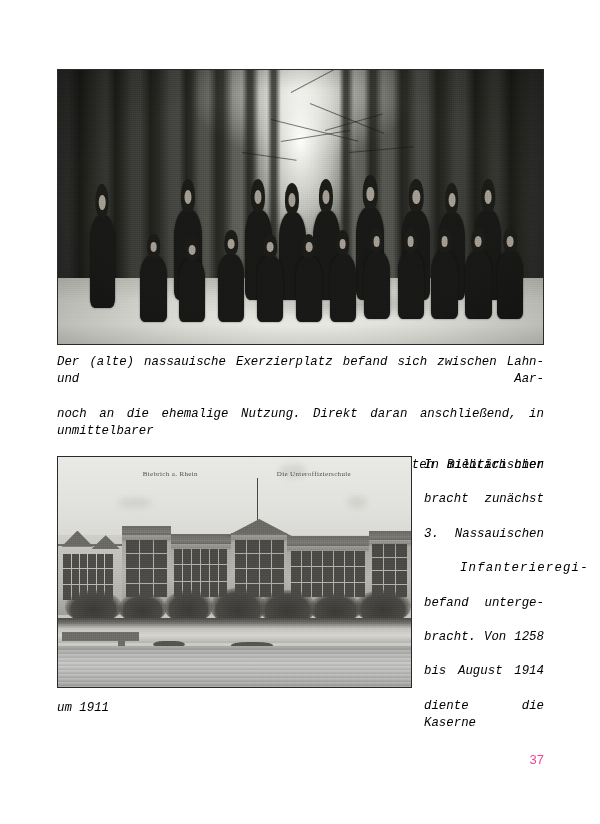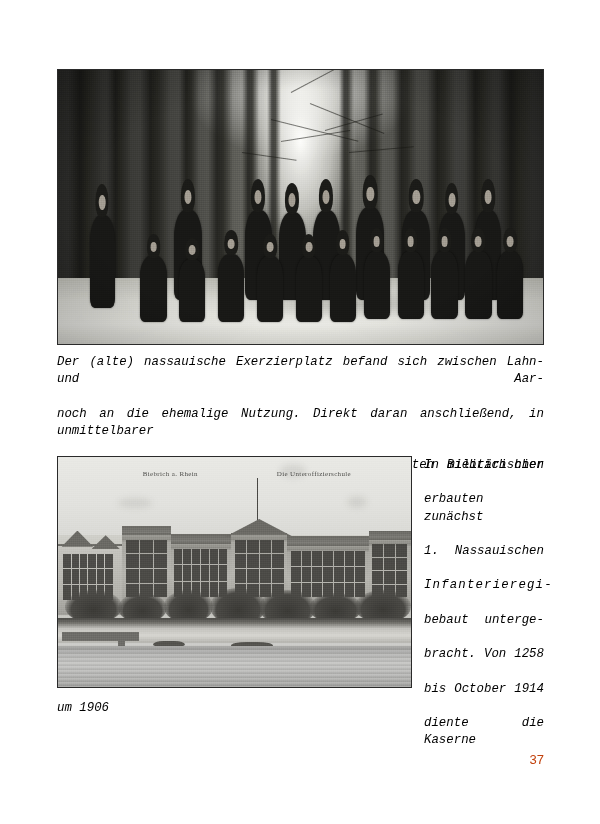--- a/index.html
+++ b/index.html
@@ -247,39 +247,39 @@
     left: 424px;
     top: 457px;
     width: 120px;
     font-family: "Liberation Sans", sans-serif;
     font-style: italic;
     font-size: 12.4px;
     line-height: 17.2px;
     color: #000000;
   }
   #sidetext .jline { text-align: justify; }
-  .spaced { letter-spacing: 1.15px; }
+  .spaced { letter-spacing: 1.15px; margin-left: 36px; }
 
   #caption-two {
     position: absolute;
     left: 57px;
     top: 700px;
     width: 487px;
   }
 
   #page-number {
     position: absolute;
     left: 57px;
     top: 752px;
     width: 487px;
     text-align: right;
     font-family: "Liberation Sans", sans-serif;
     font-style: normal;
     font-size: 13px;
-    color: #c2410c;
+    color: #ec4899;
   }
 </style>
 </head>
 <body>
 
 <div class="page">
 
   <div class="photo" id="photo-soldiers">
     <div class="forest-scene">
 
@@ -496,29 +496,29 @@
 
       <div class="pc-caption" id="pc-caption-left">Biebrich a. Rhein</div>
       <div class="pc-caption" id="pc-caption-right">Die Unteroffizierschule</div>
 
       <div class="photo-grain"></div>
     </div>
   </div>
 
   <div id="sidetext">
     <span class="jline">In Biebrich hier</span>
-    <span class="jline">erbauten zunächst</span>
-    <span class="jline">1. Nassauischen</span>
+    <span class="jline">bracht zunächst</span>
+    <span class="jline">3. Nassauischen</span>
     <span class="jline spaced">Infanterieregi-</span>
-    <span class="jline">bebaut unterge-</span>
+    <span class="jline">befand unterge-</span>
     <span class="jline">bracht. Von 1258</span>
-    <span class="jline">bis October 1914</span>
+    <span class="jline">bis August 1914</span>
     <span class="jline">diente die Kaserne</span>
 
   </div>
 
   <div class="body-text" id="caption-two">
-    <span class="jline lastline" style="text-align:left;">um 1906</span>
+    <span class="jline lastline" style="text-align:left;">um 1911</span>
   </div>
 
   <div id="page-number">37</div>
 
 </div>
 
 </body></html>

